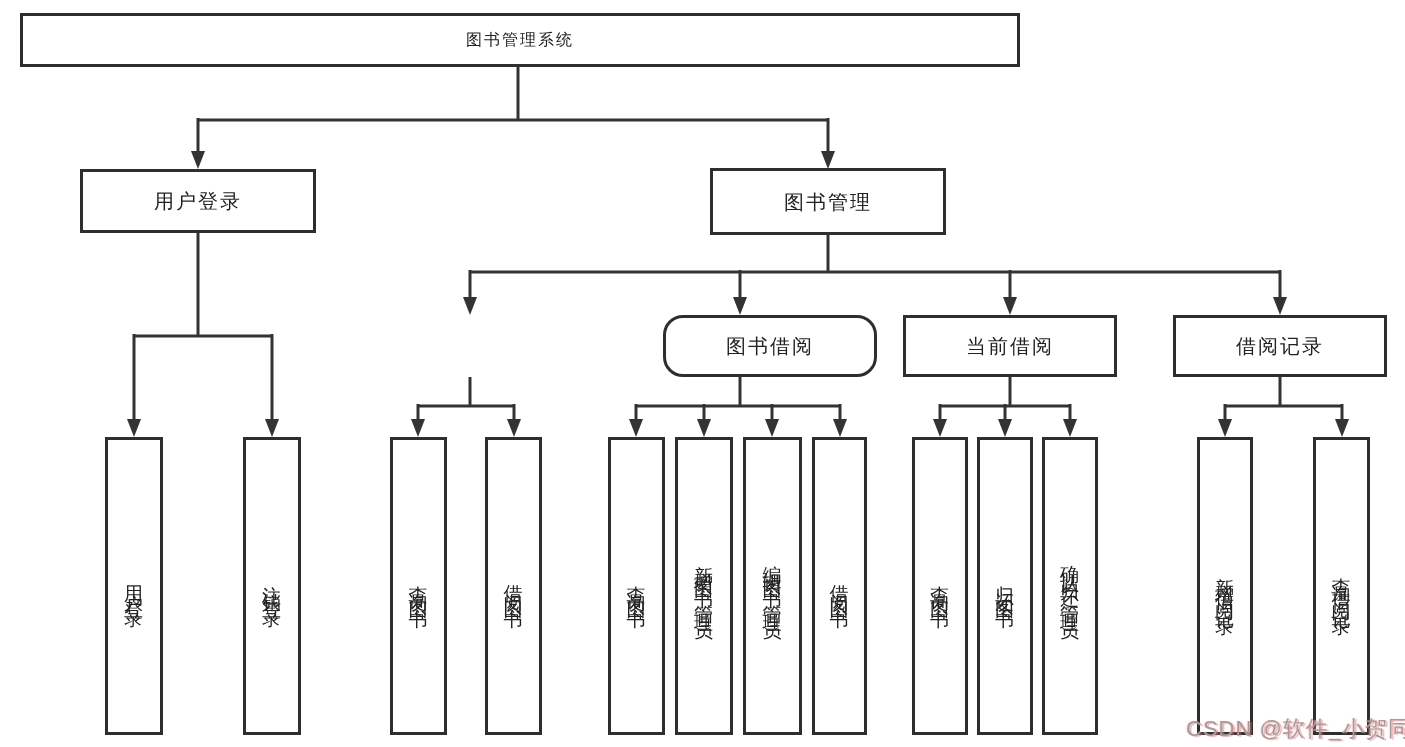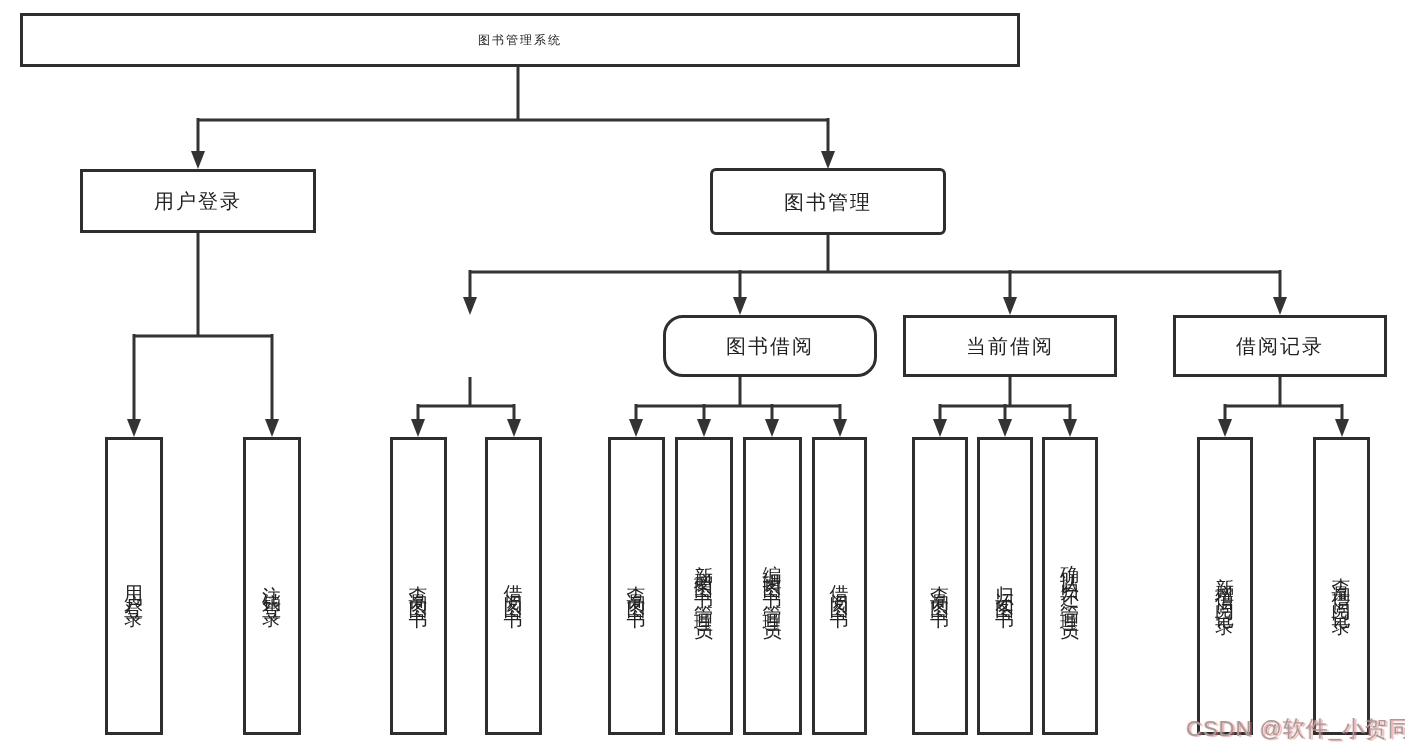--- a/index.html
+++ b/index.html
@@ -23,21 +23,21 @@
     background: #ffffff;
     border: 3px solid #2e2e2e;
     display: flex;
     align-items: center;
     justify-content: center;
     color: #222222;
     text-align: center;
     line-height: 1.2;
   }
   .box.h { font-size: 20px; letter-spacing: 2px; }
-  .box.root { font-size: 12px; letter-spacing: 2px; }
+  .box.root { font-size: 16px; letter-spacing: 2px; }
   .box.leaf {
     writing-mode: vertical-rl;
     text-orientation: mixed;
     font-size: 19px;
     letter-spacing: 8px;
     line-height: 1.0;
   }
   .watermark {
     position: absolute;
     left: 1186px;
@@ -112,21 +112,21 @@
     <path d="M1225 406 H1342" fill="none"></path>
     <path d="M1225 404 V421" fill="none"></path>
     <path d="M1342 404 V421" fill="none"></path>
     <polygon points="1218,419 1232,419 1225,437" stroke="none"></polygon>
     <polygon points="1335,419 1349,419 1342,437" stroke="none"></polygon>
   </svg>
 
   <div class="box root" style="left:20px; top:13px; width:1000px; height:54px;">图书管理系统</div>
 
   <div class="box h" style="left:80px; top:169px; width:236px; height:64px;">用户登录</div>
-  <div class="box h" style="left:710px; top:168px; width:236px; height:67px;border-radius:6px;">图书管理</div>
+  <div class="box h" style="left:710px; top:168px; width:236px; height:67px;">图书管理</div>
 
   <div class="box h" style="left:663px; top:315px; width:214px; height:62px;border-radius:20px;">图书借阅</div>
   <div class="box h" style="left:903px; top:315px; width:214px; height:62px;">当前借阅</div>
   <div class="box h" style="left:1173px; top:315px; width:214px; height:62px;">借阅记录</div>
 
   <div class="box leaf" style="left:105px; top:437px; width:58px; height:298px;">用户登录</div>
   <div class="box leaf" style="left:243px; top:437px; width:58px; height:298px;">注销登录</div>
 
   <div class="box leaf" style="left:390px; top:437px; width:57px; height:298px;">查询图书</div>
   <div class="box leaf" style="left:485px; top:437px; width:57px; height:298px;">借阅图书</div>

